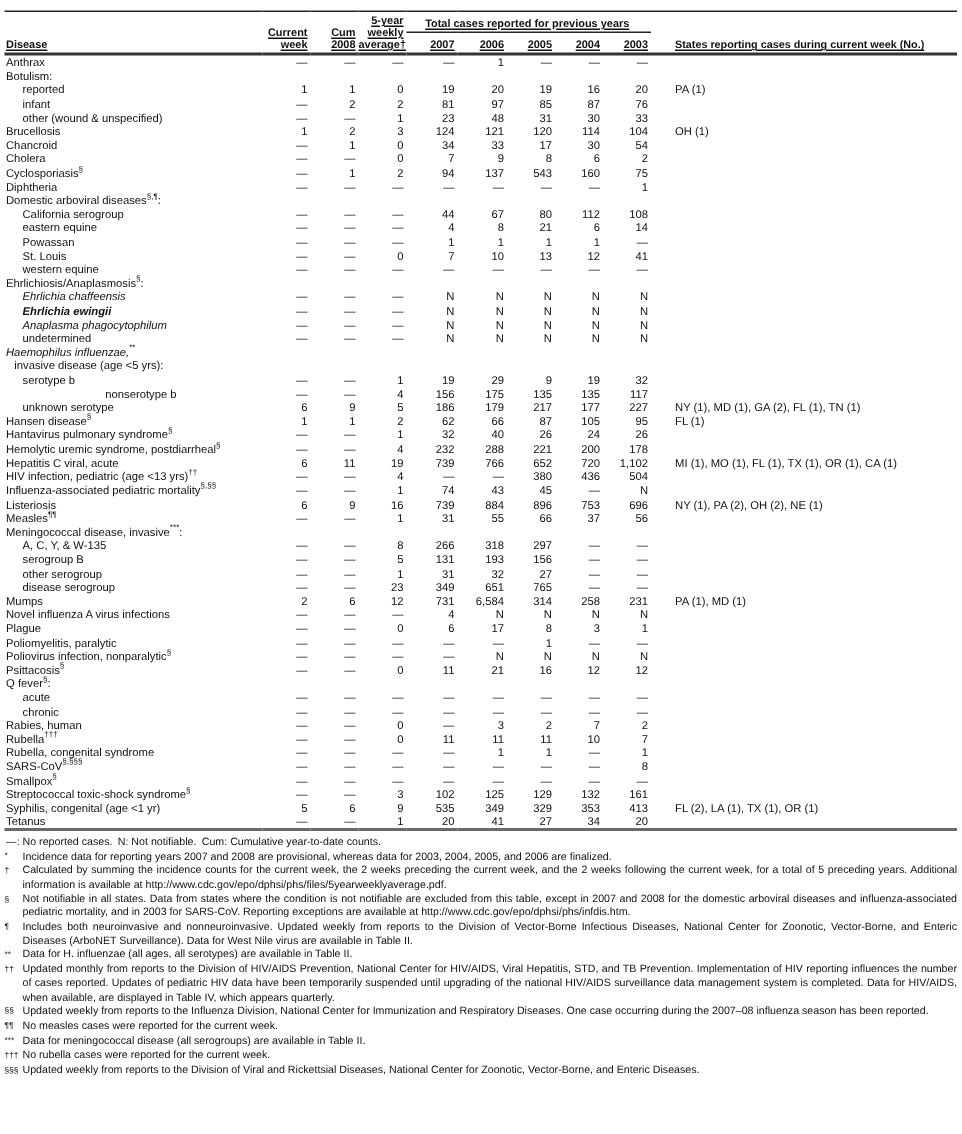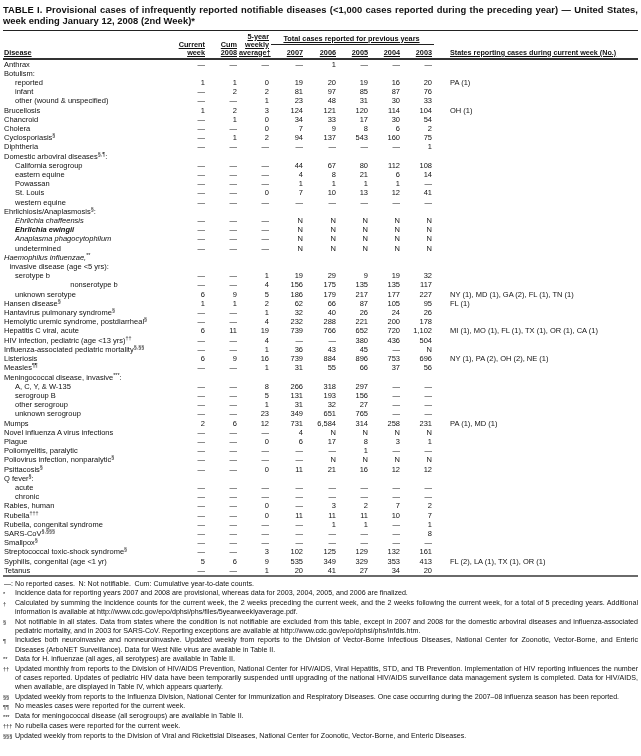--- a/index.html
+++ b/index.html
@@ -45,21 +45,20 @@
   .footnotes { margin-top:3px; font-size:7.1px; line-height:9.3px; width:635px; }
   .fn { display:grid; grid-template-columns:12px 1fr; }
   .fn-sym { font-size:5.6px; padding-top:0.5px; white-space:nowrap; }
   .fn-text { text-align:justify; }
   .fn-legend { padding-left:1px; }
 </style>
 </head>
 <body>
 
 <div class="page">
-  <div class="title">TABLE I. Provisional cases of infrequently reported notifiable diseases (&lt;1,000 cases reported during the preceding year) — United States, week ending January 12, 2008 (2nd Week)*</div>
 
   <table class="tbl">
     <colgroup>
       <col style="width:172px">
         <col style="width:32px">
         <col style="width:32px">
         <col style="width:32px">
       <col style="width:34px">
         <col style="width:33px">
         <col style="width:32px">
@@ -455,21 +454,21 @@
           <td class="c-num">380</td>
           <td class="c-num">436</td>
           <td class="c-num">504</td>
           <td class="c-states"></td>
         </tr>
         <tr>
           <td class="c-disease" style="padding-left: 1px;">Influenza-associated pediatric mortality<sup>§,§§</sup></td>
           <td class="c-num">—</td>
           <td class="c-num">—</td>
           <td class="c-num">1</td>
-          <td class="c-num">36</td>
+          <td class="c-num">74</td>
           <td class="c-num">43</td>
           <td class="c-num">45</td>
           <td class="c-num">—</td>
           <td class="c-num">N</td>
           <td class="c-states"></td>
         </tr>
         <tr>
           <td class="c-disease" style="padding-left: 1px;">Listeriosis</td>
           <td class="c-num">6</td>
           <td class="c-num">9</td>
@@ -535,21 +534,21 @@
           <td class="c-num">—</td>
           <td class="c-num">1</td>
           <td class="c-num">31</td>
           <td class="c-num">32</td>
           <td class="c-num">27</td>
           <td class="c-num">—</td>
           <td class="c-num">—</td>
           <td class="c-states"></td>
         </tr>
         <tr>
-          <td class="c-disease" style="padding-left: 12px;">unknown serogroup</td>
+          <td class="c-disease" style="padding-left: 12px;">disease serogroup</td>
           <td class="c-num">—</td>
           <td class="c-num">—</td>
           <td class="c-num">23</td>
           <td class="c-num">349</td>
           <td class="c-num">651</td>
           <td class="c-num">765</td>
           <td class="c-num">—</td>
           <td class="c-num">—</td>
           <td class="c-states"></td>
         </tr>

